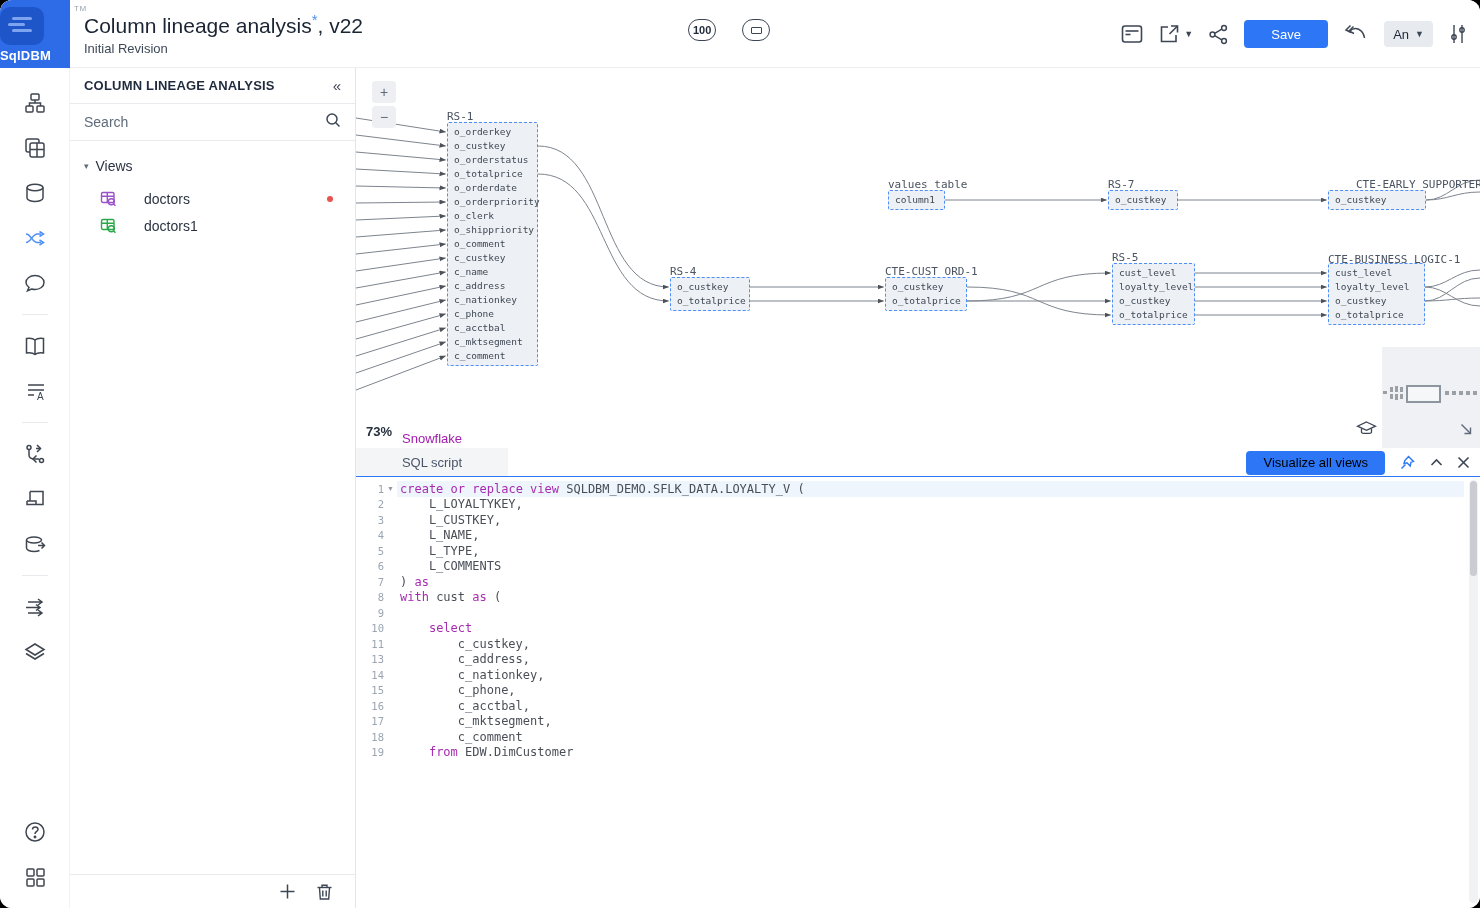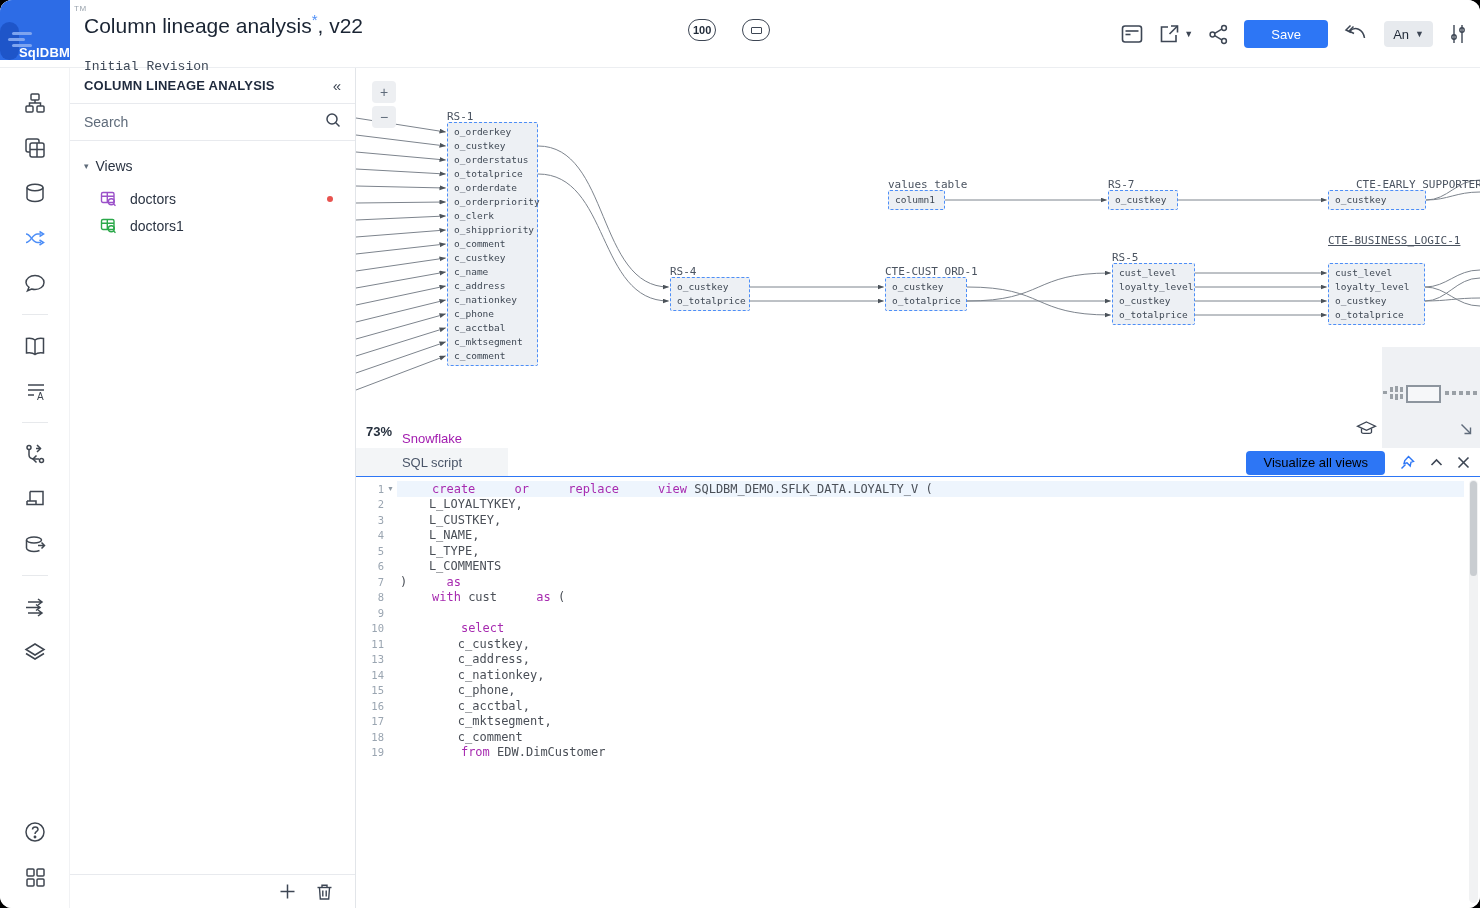--- a/index.html
+++ b/index.html
@@ -2,32 +2,32 @@
 <html><head>
 <meta charset="utf-8">
 <style>
   * { margin:0; padding:0; box-sizing:border-box; }
   html,body { background:#000; }
   body { font-family:"Liberation Sans", sans-serif; }
   .page { position:relative; width:1480px; height:908px; background:#fff; border-radius:12px; overflow:hidden; }
 
   
   .header { position:absolute; left:0; top:0; width:1480px; height:68px; background:#fff; border-bottom:1px solid #eceef1; z-index:30; }
-  .logo { position:absolute; left:0; top:0; width:70px; height:60px; background:#2d6ce6; display:flex; flex-direction:row; align-items:flex-end; justify-content:flex-start; }
+  .logo { position:absolute; left:0; top:0; width:70px; height:68px; background:#2d6ce6; display:flex; flex-direction:column; align-items:flex-start; justify-content:flex-start; }
   .logo-glyph { margin-top:7px; width:44px; height:38px; background:#1e55c9; border-radius:10px; position:relative; }
   .logo-glyph span { position:absolute; height:2.5px; background:#7ea4ef; border-radius:2px; }
   .logo-glyph span:nth-child(1){ left:12px; top:10px; width:20px; }
   .logo-glyph span:nth-child(2){ left:8px;  top:16px; width:17px; }
   .logo-glyph span:nth-child(3){ left:12px; top:22px; width:20px; }
   .logo-text { color:#fff; font-size:13px; font-weight:bold; margin-top:3px; letter-spacing:.2px; }
   .tm { position:absolute; left:74px; top:4px; font-size:8px; color:#9aa3ad; letter-spacing:.5px; }
   .title-wrap { position:absolute; left:84px; top:11px; }
   .title { font-size:21px; color:#1a2433; font-weight:500; }
   .title .star { color:#4d8ef7; vertical-align:super; font-size:15px; }
-  .subtitle { font-size:13px; color:#3d4857; margin-top:21px;font-family:Liberation Mono, monospace; }
+  .subtitle { font-size:13px; color:#3d4857; margin-top:3px; }
   .center-controls { position:absolute; left:688px; top:19px; display:flex; gap:26px; align-items:center; }
   .sq-btn { min-width:28px; height:22px; padding:0 4px; border:1.6px solid #3d4654; border-radius:11px; background:#fff; display:flex; align-items:center; justify-content:center; font-size:11px; font-weight:bold; color:#1f2937; cursor:pointer; }
   .sq-btn .mini-rect { width:11px; height:7px; border:1.6px solid #3d4654; border-radius:1px; }
   .right-controls { position:absolute; right:12px; top:0; height:68px; display:flex; align-items:center; gap:15px; }
   .hicon { color:#3d4654; display:flex; align-items:center; cursor:pointer; }
   .hicon svg { display:block; }
   .caret-down { font-size:9px; color:#3d4654; margin-left:2px; }
   .save-btn { background:#2d76f5; color:#fff; border:none; border-radius:4px; width:84px; height:28px; font-size:13px; cursor:pointer; }
   .user-chip { background:#e7eaee; border-radius:4px; height:26px; padding:0 9px; display:flex; align-items:center; gap:4px; font-size:13px; color:#1f2937; cursor:pointer; }
 
@@ -44,21 +44,21 @@
   .panel-title { font-size:13px; font-weight:bold; color:#1f2a3d; letter-spacing:.2px; }
   .collapse { font-size:15px; color:#3d4654; cursor:pointer; }
   .search-row { height:37px; display:flex; align-items:center; border-bottom:1px solid #e8eaee; padding:0 14px; }
   .search-row input { flex:1; border:none; outline:none; font-size:14px; color:#2a3342; font-family:"Liberation Sans",sans-serif; }
   .search-row input::placeholder { color:#5f6b7a; }
   .search-icon { color:#3d4654; }
   .tree { padding-top:12px; }
   .tree-section { display:flex; align-items:center; gap:7px; padding-left:14px; height:26px; font-size:14px; color:#2a3342; cursor:pointer; }
   .tree-section .tri { font-size:9px; color:#5f6b7a; }
   .tree-items { margin-top:6px; }
-  .tree-item { height:27px; display:flex; align-items:center; gap:13px; padding-left:30px; padding-right:8px; font-size:14px; color:#2a3342; cursor:pointer; position:relative;justify-content:center; }
+  .tree-item { height:27px; display:flex; align-items:center; gap:27px; padding-left:30px; padding-right:8px; font-size:14px; color:#2a3342; cursor:pointer; position:relative;justify-content:center; }
   .tree-item .tree-label { flex:1; }
   .tree-item.selected { background:#2d76f5; color:#fff; }
   .dot { width:6px; height:6px; border-radius:50%; margin-right:14px; }
   .dot.red { background:#e8534f; }
   .dot.white { background:#fff; margin-right:6px; }
   .kebab { color:#fff; font-size:13px; letter-spacing:0; width:12px; text-align:center; cursor:pointer; }
   .panel-footer { position:absolute; left:0; bottom:0; width:100%; height:34px; border-top:1px solid #e8eaee; display:flex; align-items:center; justify-content:flex-end; gap:20px; padding-right:22px; color:#3d4654; }
   .panel-footer .ficon { cursor:pointer; display:flex; }
 
   
@@ -83,21 +83,21 @@
   .tab-right { position:absolute; right:10px; top:0; height:29px; display:flex; align-items:center; gap:14px; }
   .viz-btn { background:#2d76f5; color:#000000; border:none; border-radius:4px; height:24px; padding:0 17px; font-size:13px; cursor:pointer; }
   .tab-icon { display:flex; align-items:center; cursor:pointer; color:#3d4654; }
   .pin { color:#2d76f5; }
   .editor { position:relative; height:429px; overflow:hidden; padding-top:4px; }
   .code-row { display:flex; height:15.5px; align-items:center; padding-right:16px; }
   .ln { width:28px; text-align:right; font-family:"DejaVu Sans Mono",monospace; font-size:10.5px; color:#9aa5b1; flex:none; }
   .fold { width:13px; text-align:center; font-size:7px; color:#8f9aa6; flex:none; }
   .line-body { flex:1; font-family:"DejaVu Sans Mono",monospace; font-size:12px; color:#4a4f57; white-space:pre; height:100%; display:flex; align-items:center; padding-left:3px; }
   .code-row.current .line-body { background:#eef5fd; }
-  .kw { color:#a72bb0;margin-left:32px; }
+  .kw { color:#a72bb0; }
   .scrollbar { position:absolute; right:2px; top:3px; bottom:3px; width:9px; background:#f1f2f3; border-radius:5px; }
   .scroll-thumb { position:absolute; left:1px; top:1px; width:7px; height:95px; background:#c9cdd1; border-radius:4px; }
 </style>
 </head>
 <body>
 
 <div class="page">
 
   <div class="header">
     <div class="logo">
@@ -432,21 +432,21 @@
           <div class="lnode-col">o_custkey</div>
           <div class="lnode-col">o_totalprice</div>
         </div>
         <div class="lnode-title" style="left: 756px; top: 183px;">RS-5</div>
         <div class="lnode" style="left: 756px; top: 195px; width: 83px; height: 62px; padding: 1.5px 0px;">
           <div class="lnode-col">cust_level</div>
           <div class="lnode-col">loyalty_level</div>
           <div class="lnode-col">o_custkey</div>
           <div class="lnode-col">o_totalprice</div>
         </div>
-        <div class="lnode-title" style="left: 972px; top: 166px; text-decoration: underline;">CTE-BUSINESS_LOGIC-1</div>
+        <div class="lnode-title" style="left: 972px; top: 185px;">CTE-BUSINESS_LOGIC-1</div>
         <div class="lnode" style="left: 972px; top: 195px; width: 97px; height: 62px; padding: 1.5px 0px;">
           <div class="lnode-col">cust_level</div>
           <div class="lnode-col">loyalty_level</div>
           <div class="lnode-col">o_custkey</div>
           <div class="lnode-col">o_totalprice</div>
         </div>
       </div>
     <span class="canvas-zoom">73%</span>
     <span class="canvas-db">Snowflake</span>
     <span class="cap-icon">

